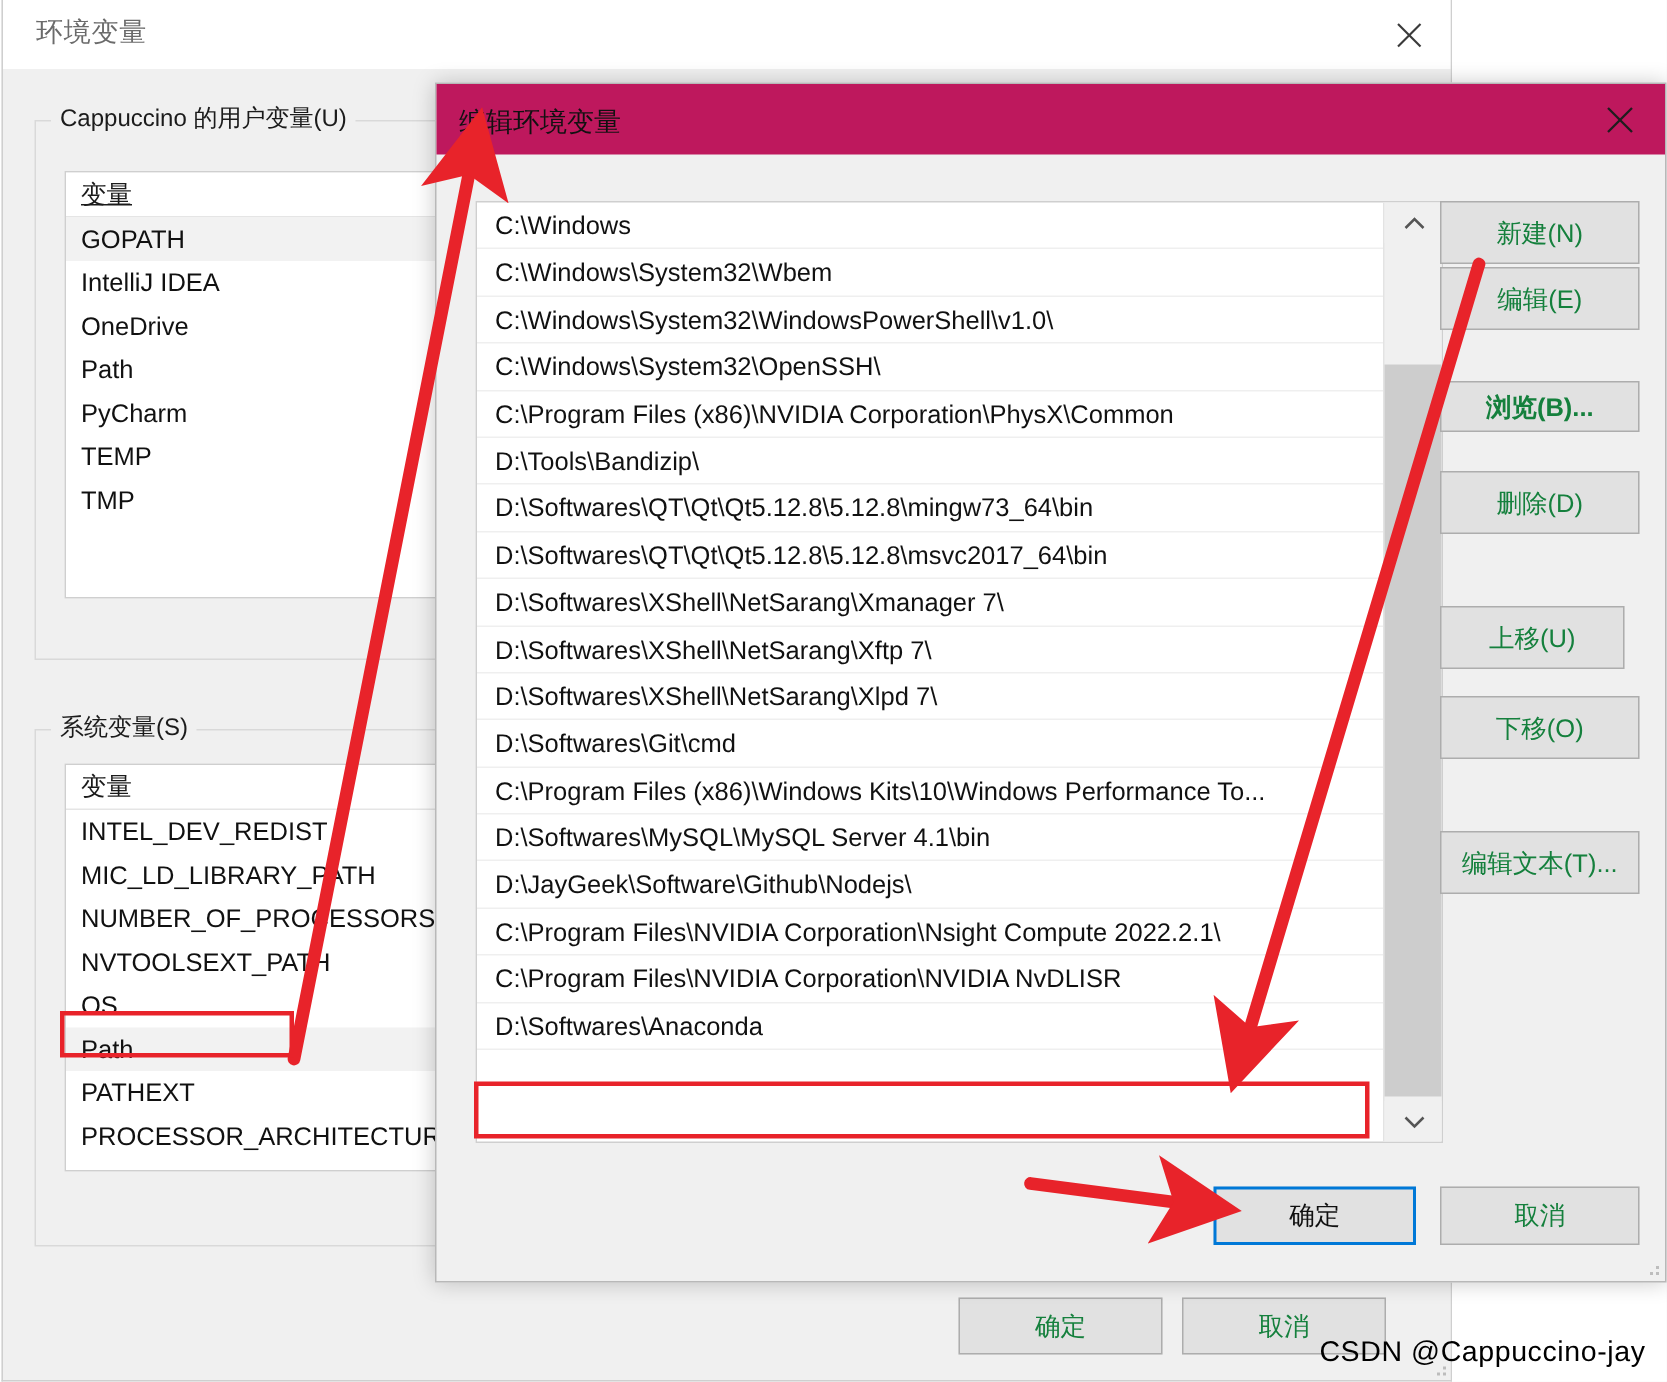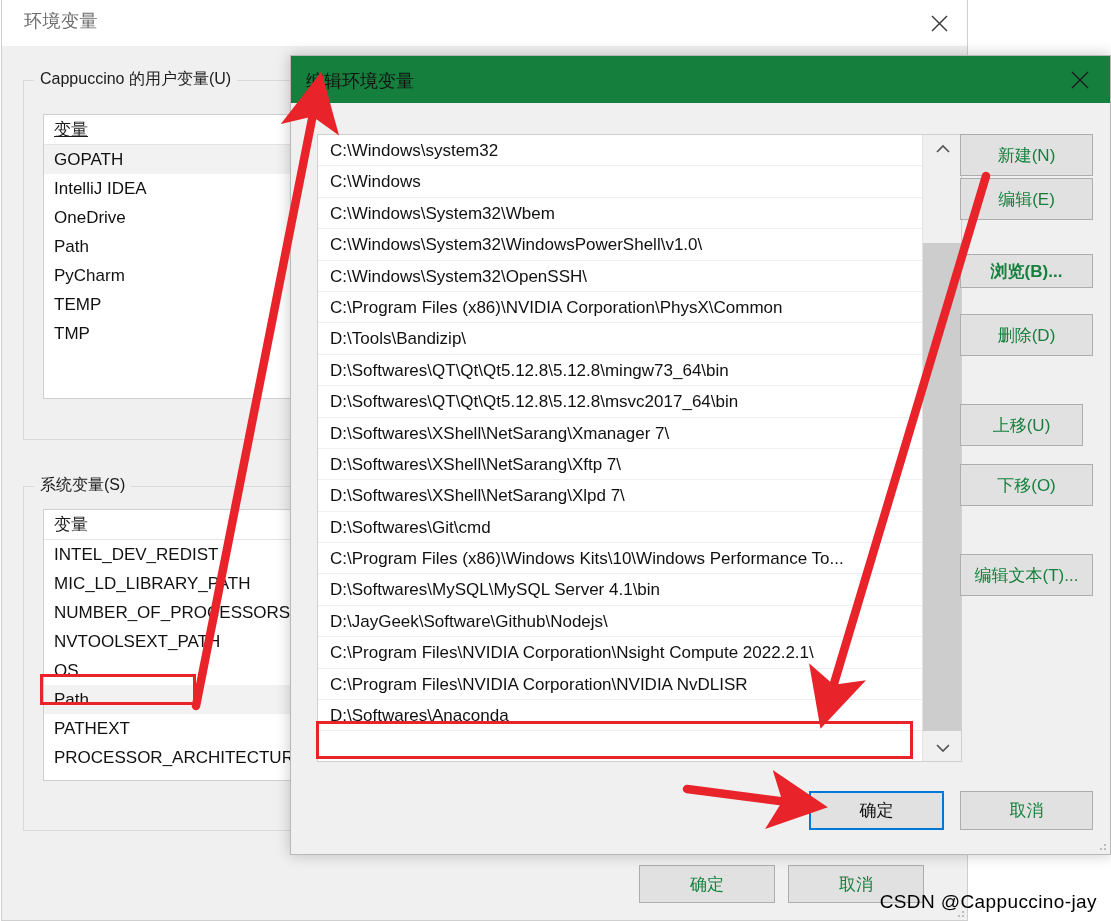--- a/index.html
+++ b/index.html
@@ -60,21 +60,21 @@
     font-size:17px;color:#15803d;cursor:default;user-select:none;
     font-family:"Liberation Sans","DejaVu Sans",sans-serif;
   }
 
   
   .fgwin{
     position:absolute;left:290px;top:55px;width:821px;height:800px;
     background:#f0f0f0;border:1px solid #b8b8b8;box-sizing:border-box;
     box-shadow:0 0 14px rgba(0,0,0,.22);
   }
-  .fgwin-titlebar{position:absolute;left:0;top:0;right:0;height:47px;background:#15803d;}
+  .fgwin-titlebar{position:absolute;left:0;top:0;right:0;height:47px;background:#be185d;}
   .fgwin-title{position:absolute;left:15px;top:13px;font-size:18px;color:#111;}
   .fgwin-close{
     position:absolute;right:0;top:0;width:60px;height:47px;
     display:flex;align-items:center;justify-content:center;color:#2b2b2b;font-size:22px;font-weight:300;
   }
 
   .pathlist{
     position:absolute;left:26px;top:78px;width:645px;height:628px;
     background:#ffffff;border:1px solid #cfcfcf;box-sizing:border-box;overflow:hidden;
   }
@@ -183,21 +183,20 @@
       <div class="fgwin-title">编辑环境变量</div>
       <div class="fgwin-close">
         <svg width="18" height="18" viewBox="0 0 18 18" aria-hidden="true">
           <line x1="1" y1="1" x2="17" y2="17" stroke="#1d1d1d" stroke-width="1.5"></line>
           <line x1="17" y1="1" x2="1" y2="17" stroke="#1d1d1d" stroke-width="1.5"></line>
         </svg>
       </div>
     </div>
 
     <div class="pathlist">
-      <div class="path-row">C:\Windows\system32</div>
       <div class="path-row">C:\Windows</div>
       <div class="path-row">C:\Windows\System32\Wbem</div>
       <div class="path-row">C:\Windows\System32\WindowsPowerShell\v1.0\</div>
       <div class="path-row">C:\Windows\System32\OpenSSH\</div>
       <div class="path-row">C:\Program Files (x86)\NVIDIA Corporation\PhysX\Common</div>
       <div class="path-row">D:\Tools\Bandizip\</div>
       <div class="path-row">D:\Softwares\QT\Qt\Qt5.12.8\5.12.8\mingw73_64\bin</div>
       <div class="path-row">D:\Softwares\QT\Qt\Qt5.12.8\5.12.8\msvc2017_64\bin</div>
       <div class="path-row">D:\Softwares\XShell\NetSarang\Xmanager 7\</div>
       <div class="path-row">D:\Softwares\XShell\NetSarang\Xftp 7\</div>

